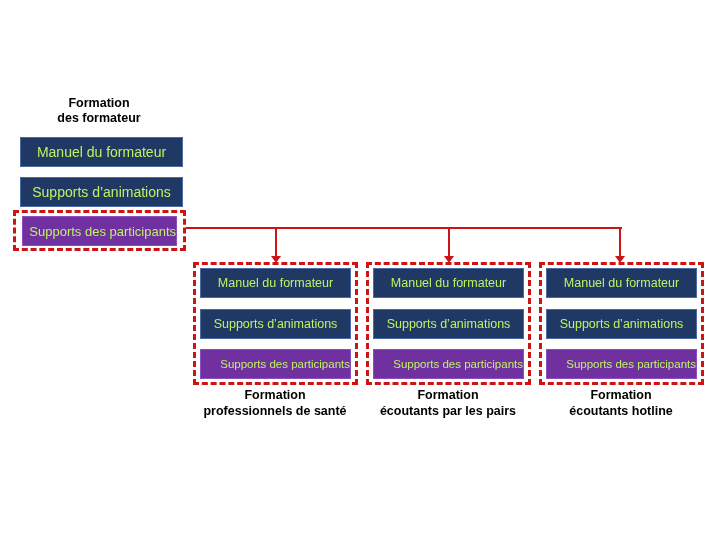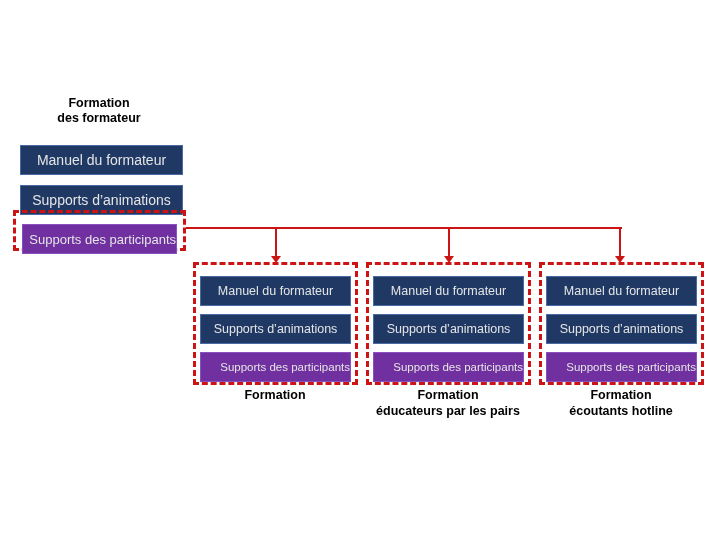--- a/index.html
+++ b/index.html
@@ -7,21 +7,21 @@
     position:relative;width:720px;height:540px;background:#ffffff;
     font-family:Liberation Sans, sans-serif;overflow:hidden;
   }
   .title{
     position:absolute;text-align:center;color:#000000;font-weight:bold;
     font-size:12.5px;line-height:15px;
   }
   .title span{display:block;}
   .box{
     position:absolute;display:flex;align-items:center;justify-content:center;
-    color:#e5e5e5;text-align:center;box-sizing:border-box;margin-top:8px;
+    color:#bef264;text-align:center;box-sizing:border-box;
   }
   .navy{background:#1F3864;border:1px solid #4a6aa5;}
   .purple{background:#7030A0;border:1px solid #8a4fc0;justify-content:flex-end;}
   .root-box{width:163px;left:20px;height:30px;font-size:14px;}
   .dashed{
     position:absolute;border:3px dashed #CC1414;box-sizing:border-box;
     background:transparent;
   }
   .root-dash{left:13px;top:210px;width:173px;height:41px;}
   .branch{
@@ -82,36 +82,37 @@
     </div>
     <div class="box navy">
       <span>Supports d’animations</span>
     </div>
     <div class="box purple">
       <span>Supports des participants</span>
     </div>
   </div>
   <div class="branch-label" style="left:175px;">
     <span>Formation</span>
+    <span>professionnels de santé</span>
   </div>
 
   <div class="dashed branch" style="left:366px;">
     <div class="box navy">
       <span>Manuel du formateur</span>
     </div>
     <div class="box navy">
       <span>Supports d’animations</span>
     </div>
     <div class="box purple">
       <span>Supports des participants</span>
     </div>
   </div>
   <div class="branch-label" style="left:348px;">
     <span>Formation</span>
-    <span>éducateurs par les pairs</span>
+    <span>écoutants par les pairs</span>
   </div>
 
   <div class="dashed branch" style="left:539px;">
     <div class="box navy">
       <span>Manuel du formateur</span>
     </div>
     <div class="box navy">
       <span>Supports d’animations</span>
     </div>
     <div class="box purple">

